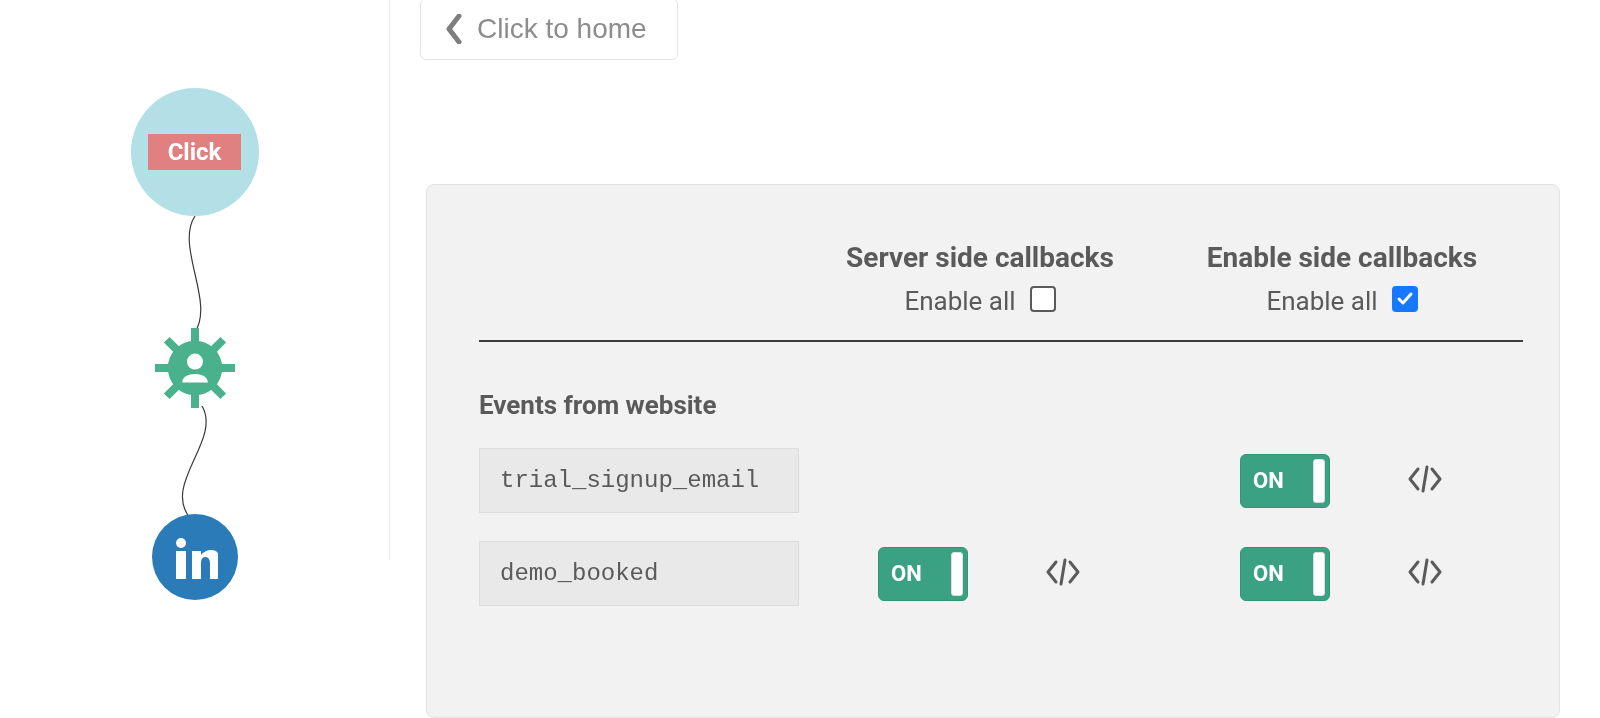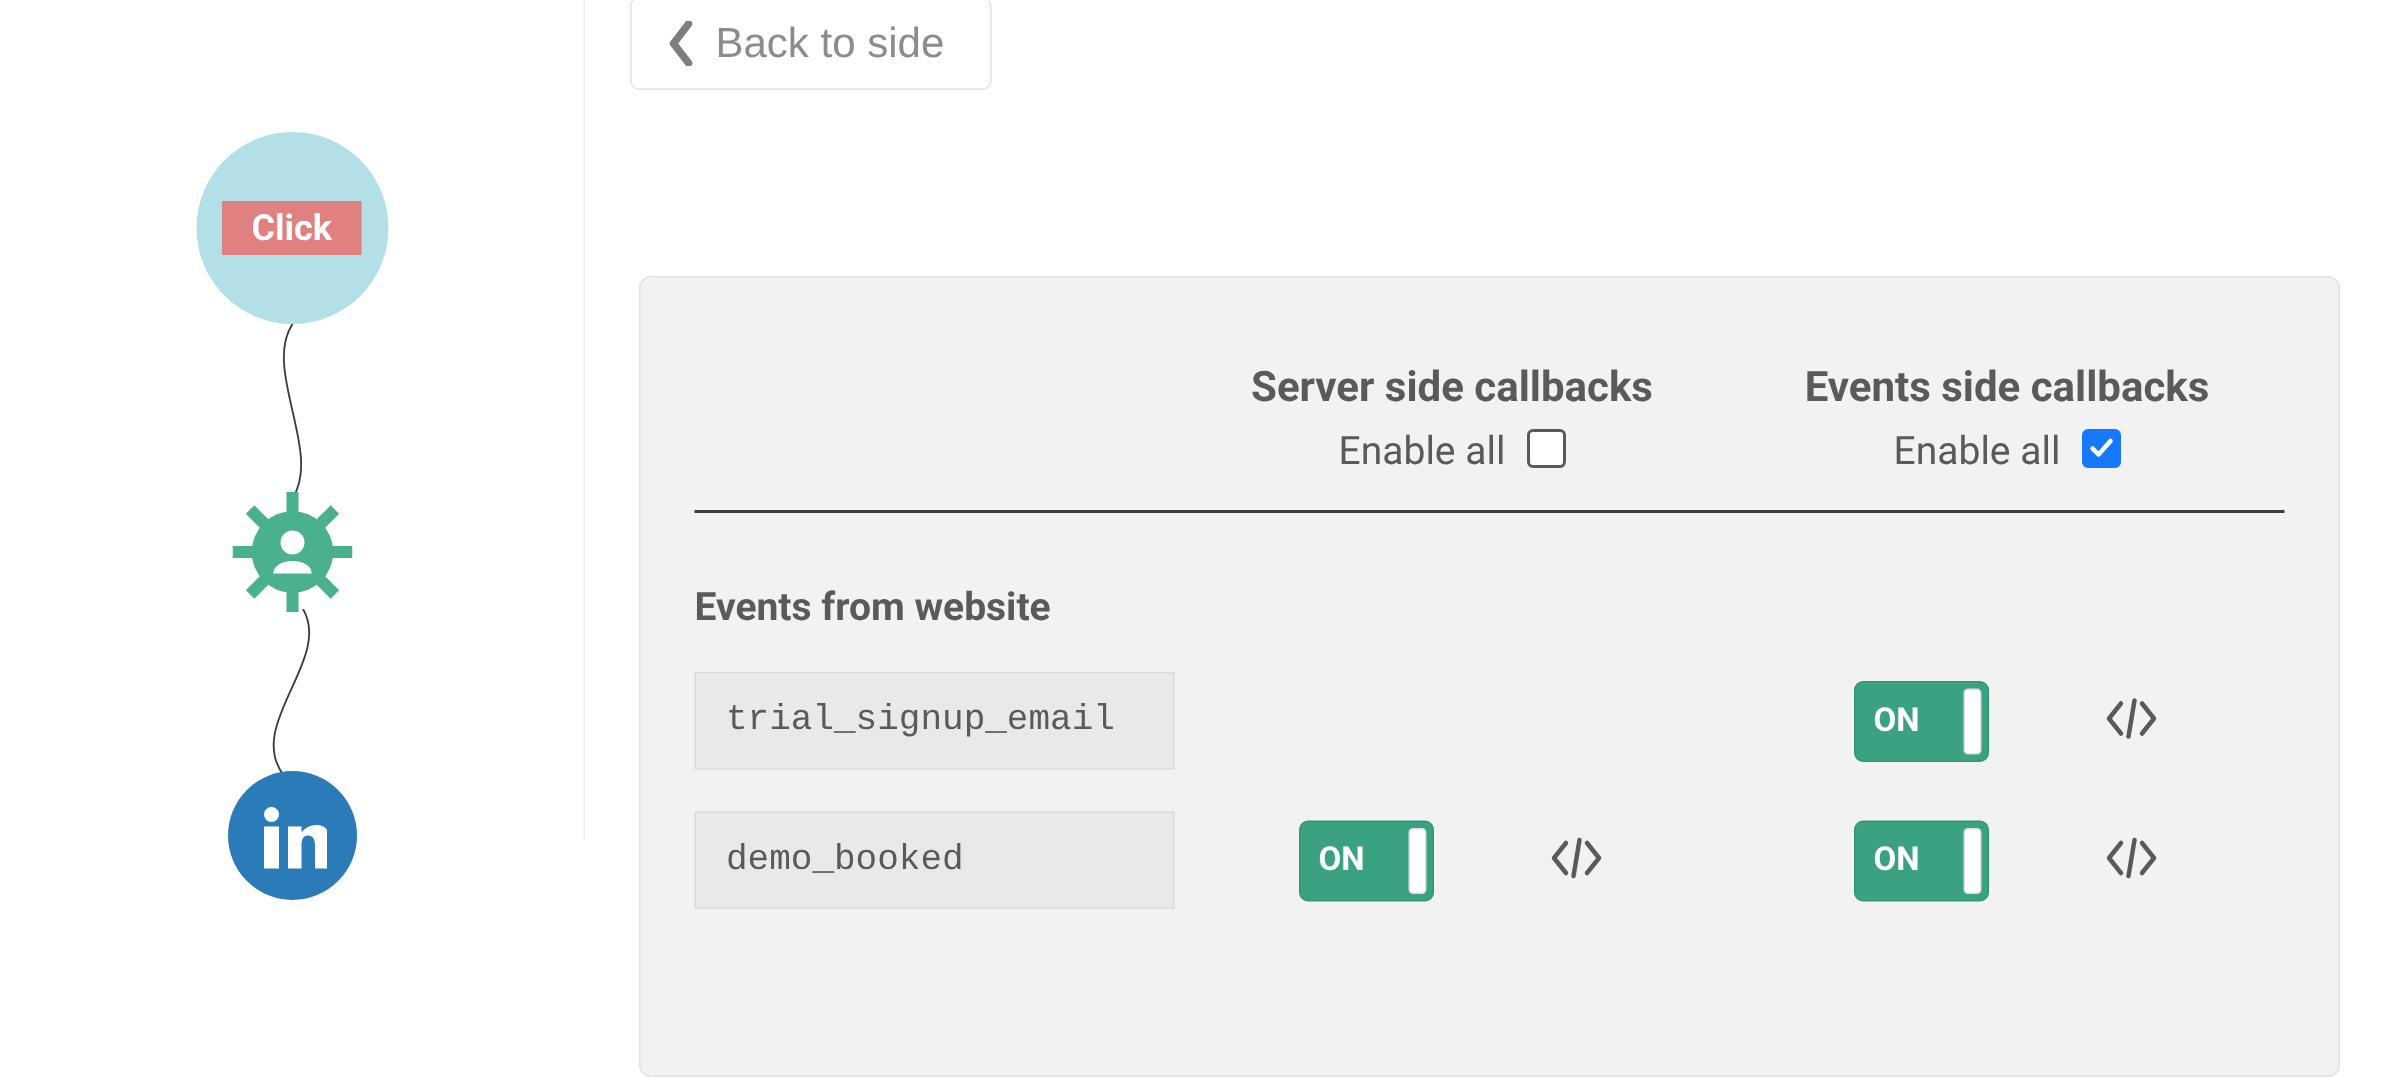--- a/index.html
+++ b/index.html
@@ -112,21 +112,21 @@
 
 .panel {
   position: absolute;
   left: 36px;
   right: 40px;
   top: 184px;
   bottom: 0;
   background: #f2f2f2;
   border: 1px solid #e2e2e2;
   border-radius: 8px;
-  padding: 56px 36px 0 36px;
+  padding: 56px 36px 0 52px;
 }
 
 .cols-header {
   display: grid;
   grid-template-columns: 320px 1fr 1fr;
   align-items: end;
   padding-bottom: 24px;
   border-bottom: 2px solid #3d3d3d;
 }
 .cols-header .col-empty { }
@@ -268,35 +268,35 @@
       </g>
     </svg>
   </div>
 </div>
 
 <div class="main">
   <button class="back-btn">
     <svg class="chev" width="18" height="30" viewBox="0 0 18 30">
       <path d="M14 2 L4 15 L14 28" stroke="#7e7e7e" stroke-width="5" fill="none" stroke-linecap="round" stroke-linejoin="round"></path>
     </svg>
-    <span class="label">Back to side</span>
+    <span class="label">Click to home</span>
   </button>
 
   <div class="panel">
     <div class="cols-header">
       <div class="col-empty"></div>
       <div class="col">
         <h3>Server side callbacks</h3>
         <label class="enable-row">
           <span>Enable all</span>
           <span class="chk"></span>
         </label>
       </div>
       <div class="col">
-        <h3>Events side callbacks</h3>
+        <h3>Enable side callbacks</h3>
         <label class="enable-row">
           <span>Enable all</span>
           <span class="chk checked">
             <svg width="18" height="18" viewBox="0 0 18 18">
                 <path d="M3 9 l4 4 l8-9" stroke="#ffffff" stroke-width="3" fill="none" stroke-linecap="round" stroke-linejoin="round"></path>
               </svg>
           </span>
         </label>
       </div>
     </div>

